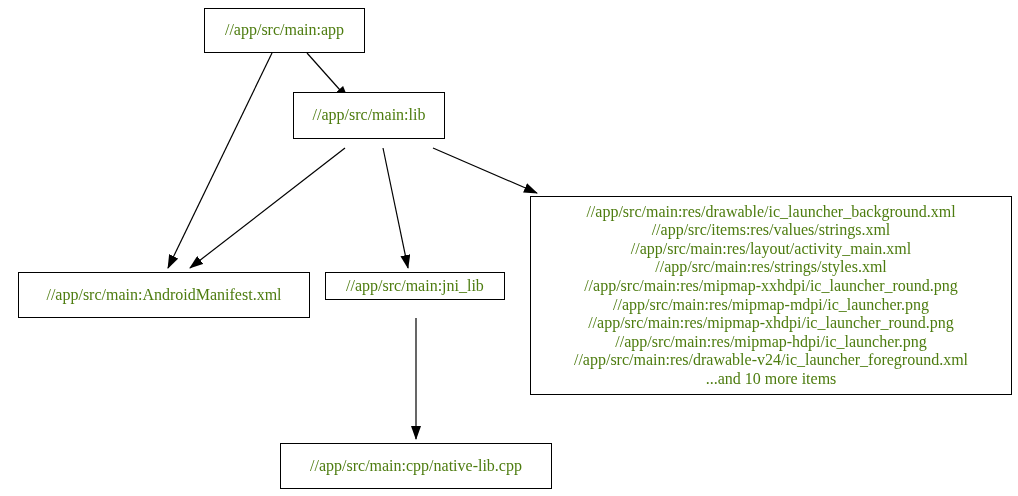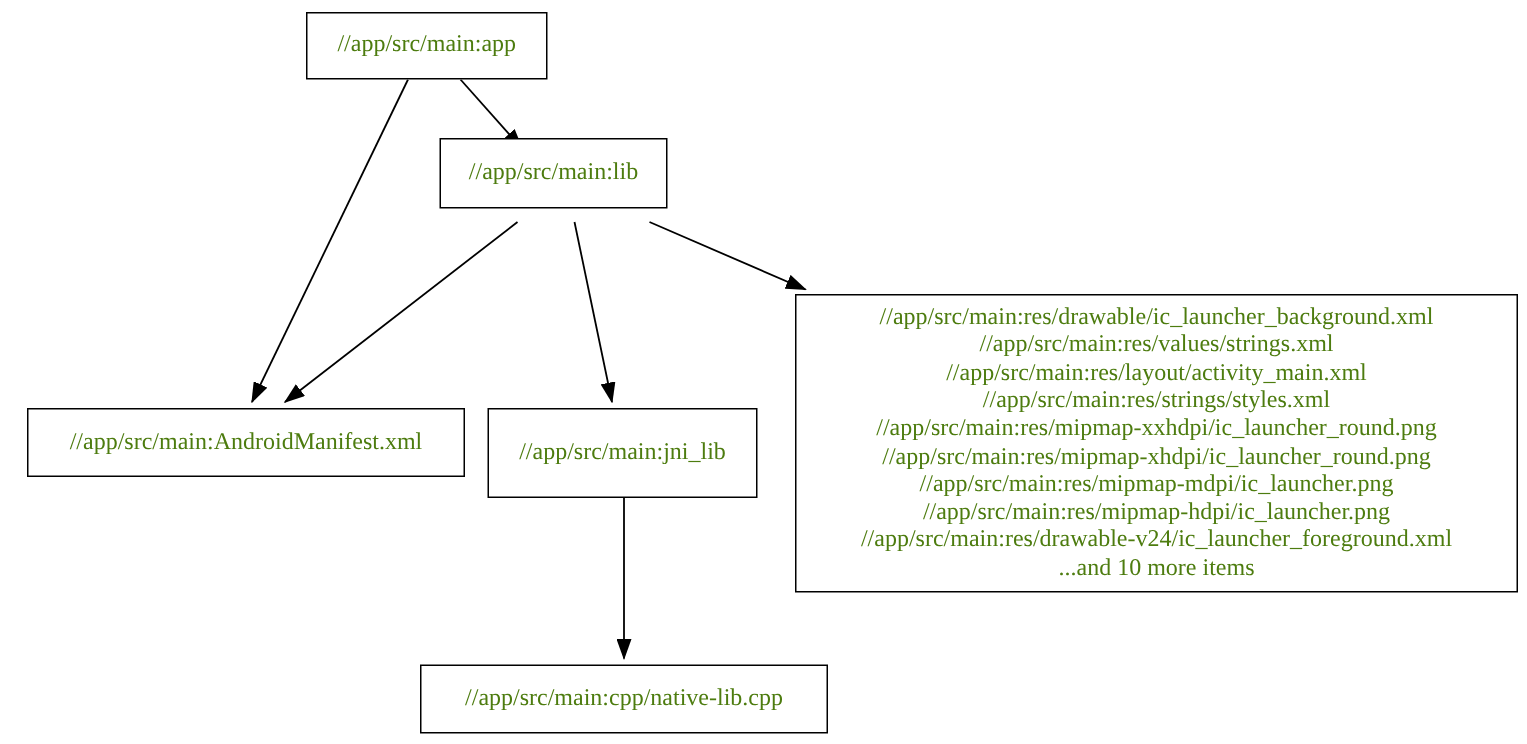--- a/index.html
+++ b/index.html
@@ -41,21 +41,21 @@
     white-space: nowrap;
   }
   .gnode.multiline {
     flex-direction: column;
     justify-content: center;
     padding: 12px 6px;
   }
   .node-app      { left: 204px; top: 8px;   width: 161px; height: 45px; }
   .node-lib      { left: 293px; top: 92px; width: 152px; height: 47px; justify-content: center; }
   .node-manifest { left: 18px;   top: 272px; width: 292px; height: 46px; }
-  .node-jni      { left: 325px; top: 272px; width: 180px; height: 60px; }
+  .node-jni      { left: 325px; top: 272px; width: 180px; height: 28px; }
   .node-res      { left: 530px; top: 196px; width: 482px; height: 199px; }
   .node-cpp      { left: 280px; top: 443px; width: 272px; height: 46px; }
 </style>
 </head>
 <body>
 
 <div class="canvas">
 
   <svg class="edges-layer" viewBox="0 0 1018 496" xmlns="http://www.w3.org/2000/svg">
     <defs>
@@ -82,26 +82,26 @@
   <div class="gnode node-manifest">
     <span>//app/src/main:AndroidManifest.xml</span>
   </div>
 
   <div class="gnode node-jni">
     <span>//app/src/main:jni_lib</span>
   </div>
 
   <div class="gnode node-res multiline">
     <div>//app/src/main:res/drawable/ic_launcher_background.xml</div>
-    <div>//app/src/main:res/values/strings.xml</div>
+    <div>//app/src/items:res/values/strings.xml</div>
     <div>//app/src/main:res/layout/activity_main.xml</div>
     <div>//app/src/main:res/strings/styles.xml</div>
     <div>//app/src/main:res/mipmap-xxhdpi/ic_launcher_round.png</div>
+    <div>//app/src/main:res/mipmap-mdpi/ic_launcher.png</div>
     <div>//app/src/main:res/mipmap-xhdpi/ic_launcher_round.png</div>
-    <div>//app/src/main:res/mipmap-mdpi/ic_launcher.png</div>
     <div>//app/src/main:res/mipmap-hdpi/ic_launcher.png</div>
     <div>//app/src/main:res/drawable-v24/ic_launcher_foreground.xml</div>
     <div>...and 10 more items</div>
   </div>
 
   <div class="gnode node-cpp">
     <span>//app/src/main:cpp/native-lib.cpp</span>
   </div>
 
 </div>

